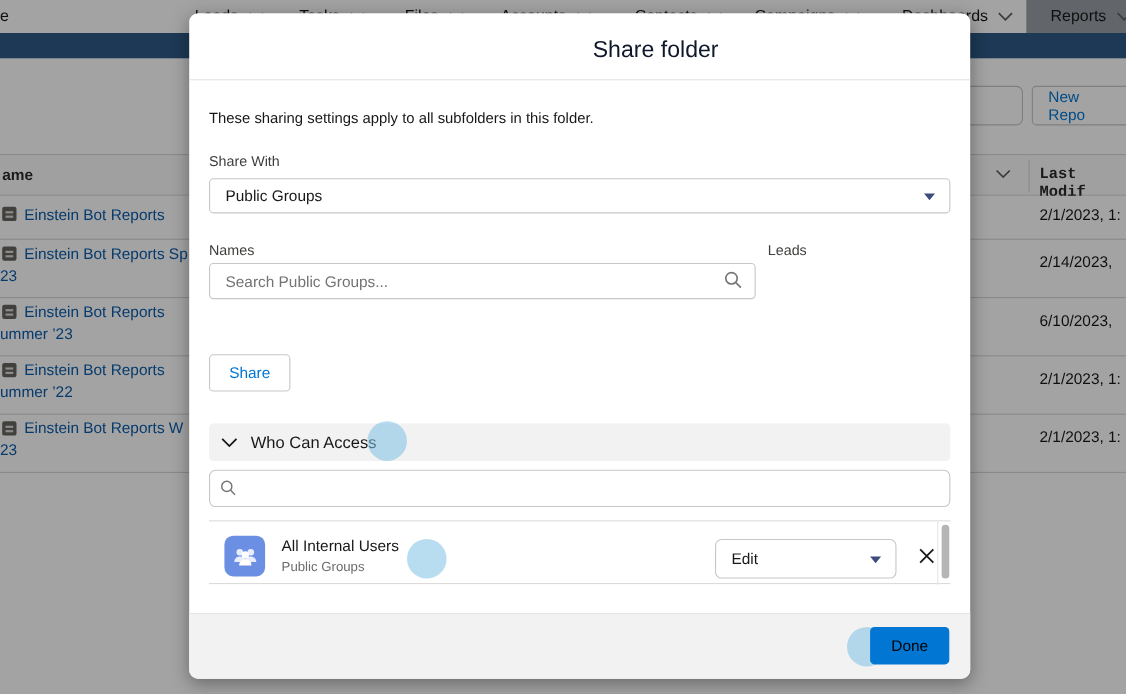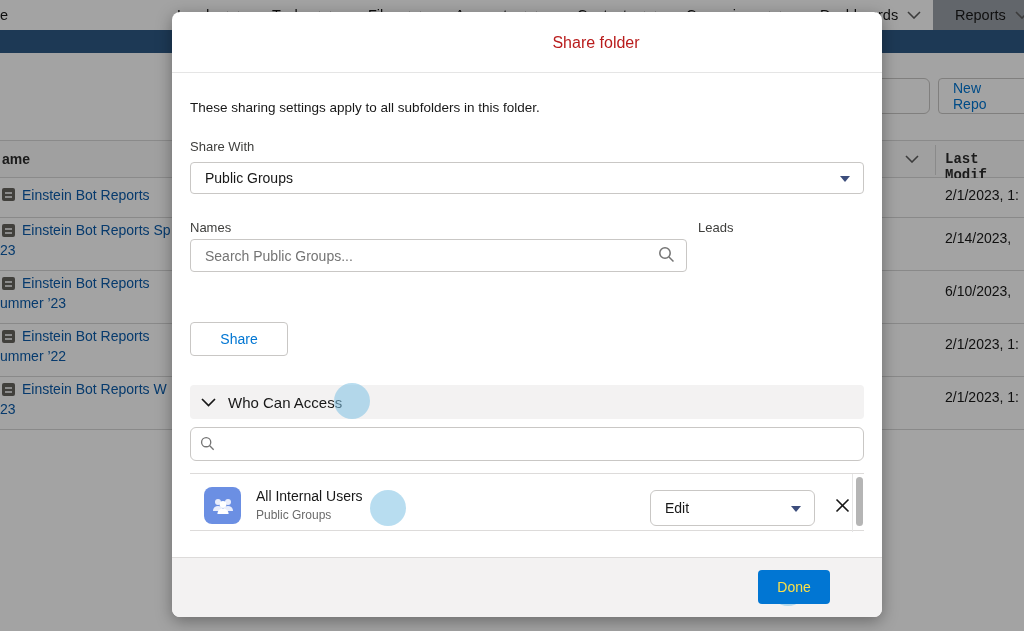--- a/index.html
+++ b/index.html
@@ -35,34 +35,34 @@
   .row-link { position:absolute; font-size:14px; color:#0b5cab; cursor:pointer; white-space:nowrap; }
   .row-date { position:absolute; left:945px; font-size:14px; color:#181818; white-space:nowrap; }
 
   
   #dim { position:absolute; inset:0; background:rgba(0,0,0,0.36); z-index:50; }
 
   
   #modal { position:absolute; left:172px; top:12px; width:710px; height:605px; z-index:100;
     background:#fff; border-radius:8px; box-shadow:0 4px 16px rgba(0,0,0,0.35); }
   #modal-title { position:absolute; left:0; top:22px; width:848px; text-align:center;
-    font-size:16px; color:#b91c1c; }
+    font-size:21px; color:#0f172a; }
   #modal-hdr-divider { position:absolute; left:0; top:60px; width:710px; height:1px; background:#e5e5e5; }
   .m-desc { position:absolute; left:18px; top:88px; font-size:13.5px; color:#181818; }
   .m-label { position:absolute; font-size:13px; color:#3e3e3c; }
   .sel-box { position:absolute; border:1px solid #c9c7c5; border-radius:4px; background:#fff;
     display:flex; align-items:center; font-size:14px; color:#181818; padding:0 14px; cursor:pointer; }
   .sel-tri { position:absolute; right:13px; top:50%; margin-top:-2px; width:0; height:0;
     border-left:5px solid transparent; border-right:5px solid transparent; border-top:6px solid #3c4d7c; }
   .txt-input { position:absolute; border:1px solid #c9c7c5; border-radius:4px; background:#fff;
     font-size:14px; color:#181818; font-family:"Liberation Sans",sans-serif; padding:0 32px 0 14px; outline:none; }
   .txt-input::placeholder { color:#747474; }
   .mag { position:absolute; color:#747474; }
 
-  #share-btn { position:absolute; left:18px; top:310px; width:98px; height:34px; }
+  #share-btn { position:absolute; left:18px; top:310px; width:74px; height:34px; }
   #share-btn span { width:100%; text-align:center; }
 
   #who-hdr { position:absolute; left:18px; top:373px; width:674px; height:34px; background:#f3f2f2;
     border-radius:4px; display:flex; align-items:center; cursor:pointer; }
   #who-hdr .chev { margin-left:11px; color:#181818; display:inline-flex; }
   #who-hdr .who-txt { margin-left:12px; font-size:15px; color:#181818; }
 
   #who-search { left:18px; top:415px; width:674px; height:34px; border-radius:6px; padding-left:32px; }
 
   #acc-list { position:absolute; left:18px; top:461px; width:674px; height:58px;
@@ -73,22 +73,22 @@
   .entry-type { position:absolute; left:66px; top:34px; font-size:12px; color:#6b6b6b; }
   #edit-sel { left:460px; top:16px; width:165px; height:36px; border-radius:6px; }
   #remove-x { position:absolute; left:641px; top:20px; width:22px; height:22px; display:flex;
     align-items:center; justify-content:center; cursor:pointer; color:#181818; }
   #list-vdiv { position:absolute; left:662px; top:0; width:1px; height:58px; background:#e5e5e5; }
   #scroll-thumb { position:absolute; left:666px; top:3px; width:7px; height:49px; border-radius:4px;
     background:#b5b5b5; cursor:grab; }
 
   #modal-footer { position:absolute; left:0; top:545px; width:710px; height:60px; background:#f3f2f2;
     border-top:1px solid #dddbda; border-radius:0 0 8px 8px; }
-  #done-btn { position:absolute; left:586px; top:558px; width:72px; height:34px; z-index:6;
-    background:#0176d3; color:#fde047; border:none; border-radius:4px; font-size:14px;
+  #done-btn { position:absolute; left:619px; top:558px; width:72px; height:34px; z-index:6;
+    background:#0176d3; color:#000000; border:none; border-radius:4px; font-size:14px;
     font-family:"Liberation Sans",sans-serif; cursor:pointer; }
 
   .click-dot { position:absolute; width:36px; height:36px; border-radius:50%;
     background:rgba(125,193,228,0.55); z-index:5; pointer-events:none; }
 </style>
 </head>
 <body>
 
 <div id="bg">
 

